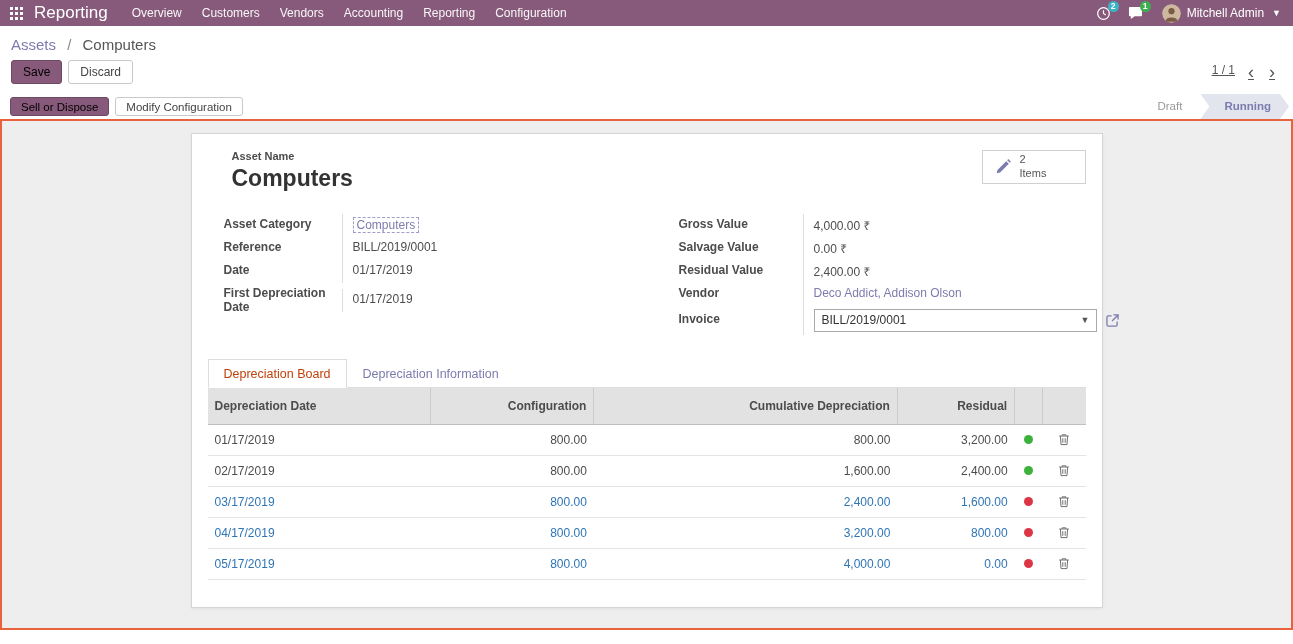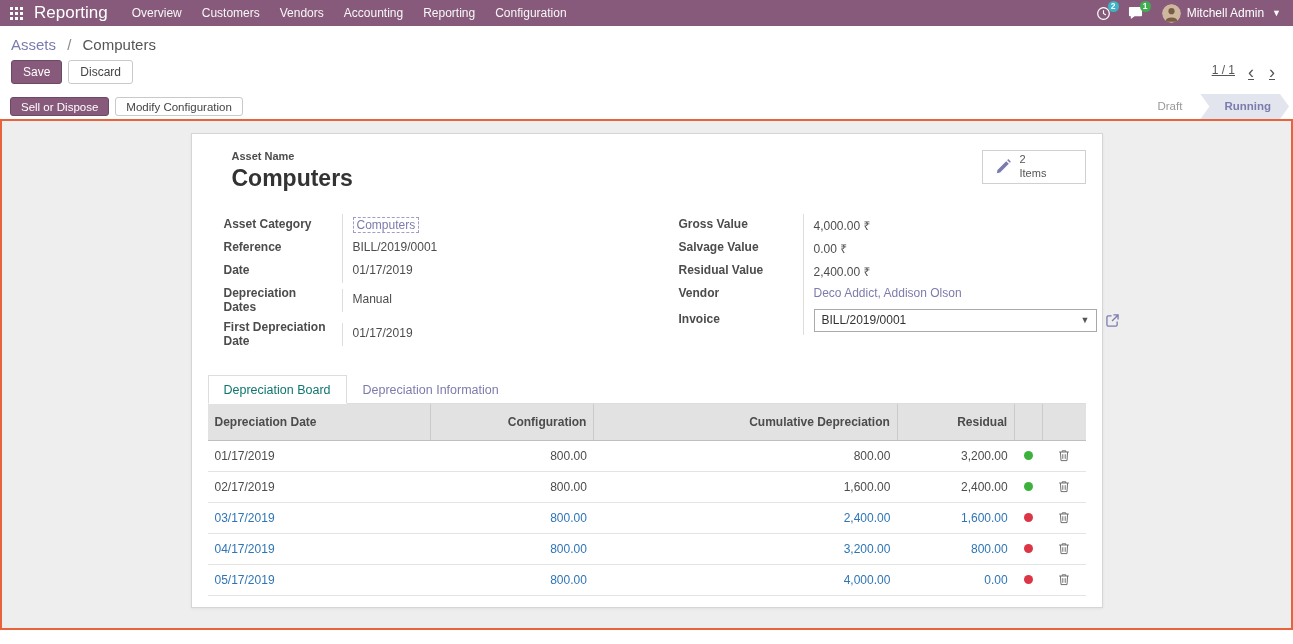--- a/index.html
+++ b/index.html
@@ -26,21 +26,21 @@
   .avatar{width:19px;height:19px;border-radius:50%;overflow:hidden;display:block;}
   .caret{font-size:9px;margin-left:2px;}
 
   
   .bc-row{padding:10px 0 4px 11px;font-size:15px;}
   .bc-link{color:var(--link);cursor:pointer;}
   .bc-sep{color:#888;margin:0 7px;}
   .bc-current{color:#555;}
   .cp-row{display:flex;align-items:center;padding:3px 16px 10px 11px;}
   .btn{font-size:12px;padding:4px 11px;border-radius:3px;border:1px solid transparent;cursor:pointer;font-family:inherit;}
-  .btn-primary{background:var(--navbar-bg);border-color:#6d4a64;color:#ffffff;}
+  .btn-primary{background:var(--navbar-bg);border-color:#6d4a64;color:#000000;}
   .btn-secondary{background:#fff;border-color:#c9c9c9;color:#444;}
   .cp-row .btn + .btn{margin-left:6px;}
   .pager{margin-left:auto;display:flex;align-items:flex-start;gap:11px;font-size:12px;color:#555;text-decoration:underline;}
   .pager-chevron{font-size:18px;line-height:1;color:#555;cursor:pointer;padding:0 2px;}
 
   
   .statusbar{display:flex;align-items:center;background:#fff;height:25px;padding-left:10px;}
   .btn-sm{font-size:11.5px;padding:2.5px 10px;border-radius:3px;}
   .statusbar .btn + .btn{margin-left:6px;}
   .status-states{margin-left:auto;display:flex;height:25px;padding-right:4px;}
@@ -66,21 +66,21 @@
   .fvalue{flex:1;border-left:1px solid #ddd;padding:3px 0 3px 10px;font-size:12px;color:#4c4c4c;min-height:23px;}
   .link{color:var(--link);cursor:pointer;}
   .link-dashed{color:var(--link);border:1px dashed #9e9ecb;padding:0 3px;cursor:pointer;display:inline-block;}
   .combo-wrap{display:flex;align-items:center;gap:9px;}
   .combo{position:relative;width:283px;height:23px;border:1px solid #a9a9a9;background:#fff;font-size:12px;line-height:21px;padding:0 20px 0 7px;cursor:pointer;color:#333;white-space:nowrap;overflow:hidden;}
   .combo-caret{position:absolute;right:6px;top:0;line-height:21px;font-size:9px;color:#555;}
   .ext-link{color:var(--link);cursor:pointer;display:flex;align-items:center;}
 
   .tabs{display:flex;margin-top:24px;border-bottom:1px solid #ddd;}
   .tab{padding:7px 15px 6px;font-size:12.5px;cursor:pointer;border:1px solid transparent;margin-bottom:-1px;white-space:nowrap;}
-  .tab.active{background:#fff;border-color:#ddd #ddd #fff;color:#0f766e;}
+  .tab.active{background:#fff;border-color:#ddd #ddd #fff;color:#c2410c;}
   .tab:not(.active){color:var(--link);}
 
   table.board{width:100%;border-collapse:collapse;font-size:12px;}
   .board th{background:#e2e2e2;font-weight:700;color:#4c4c4c;padding:2px 7px;border-bottom:1px solid #bfbfbf;border-left:1px solid #cbcbcb;height:36px;text-align:left;}
   .board th:first-child{border-left:none;}
   .board th.num{text-align:right;}
   .board td{padding:0 7px;height:31px;border-bottom:1px solid #e4e4e4;}
   .board td.num{text-align:right;}
   .board td.center{text-align:center;}
   tr.posted td{color:var(--posted-text);}
@@ -196,24 +196,20 @@
             </div>
             <div class="frow">
               <div class="flabel">Reference</div>
               <div class="fvalue">BILL/2019/0001</div>
             </div>
             <div class="frow">
               <div class="flabel">Date</div>
               <div class="fvalue">01/17/2019</div>
             </div>
             <div class="frow">
-              <div class="flabel">Depreciation Dates</div>
-              <div class="fvalue">Manual</div>
-            </div>
-            <div class="frow">
               <div class="flabel">First Depreciation Date</div>
               <div class="fvalue">01/17/2019</div>
             </div>
           </div>
         <div class="group" id="right-group">
             <div class="frow">
               <div class="flabel">Gross Value</div>
               <div class="fvalue">4,000.00 ₹</div>
             </div>
             <div class="frow">

